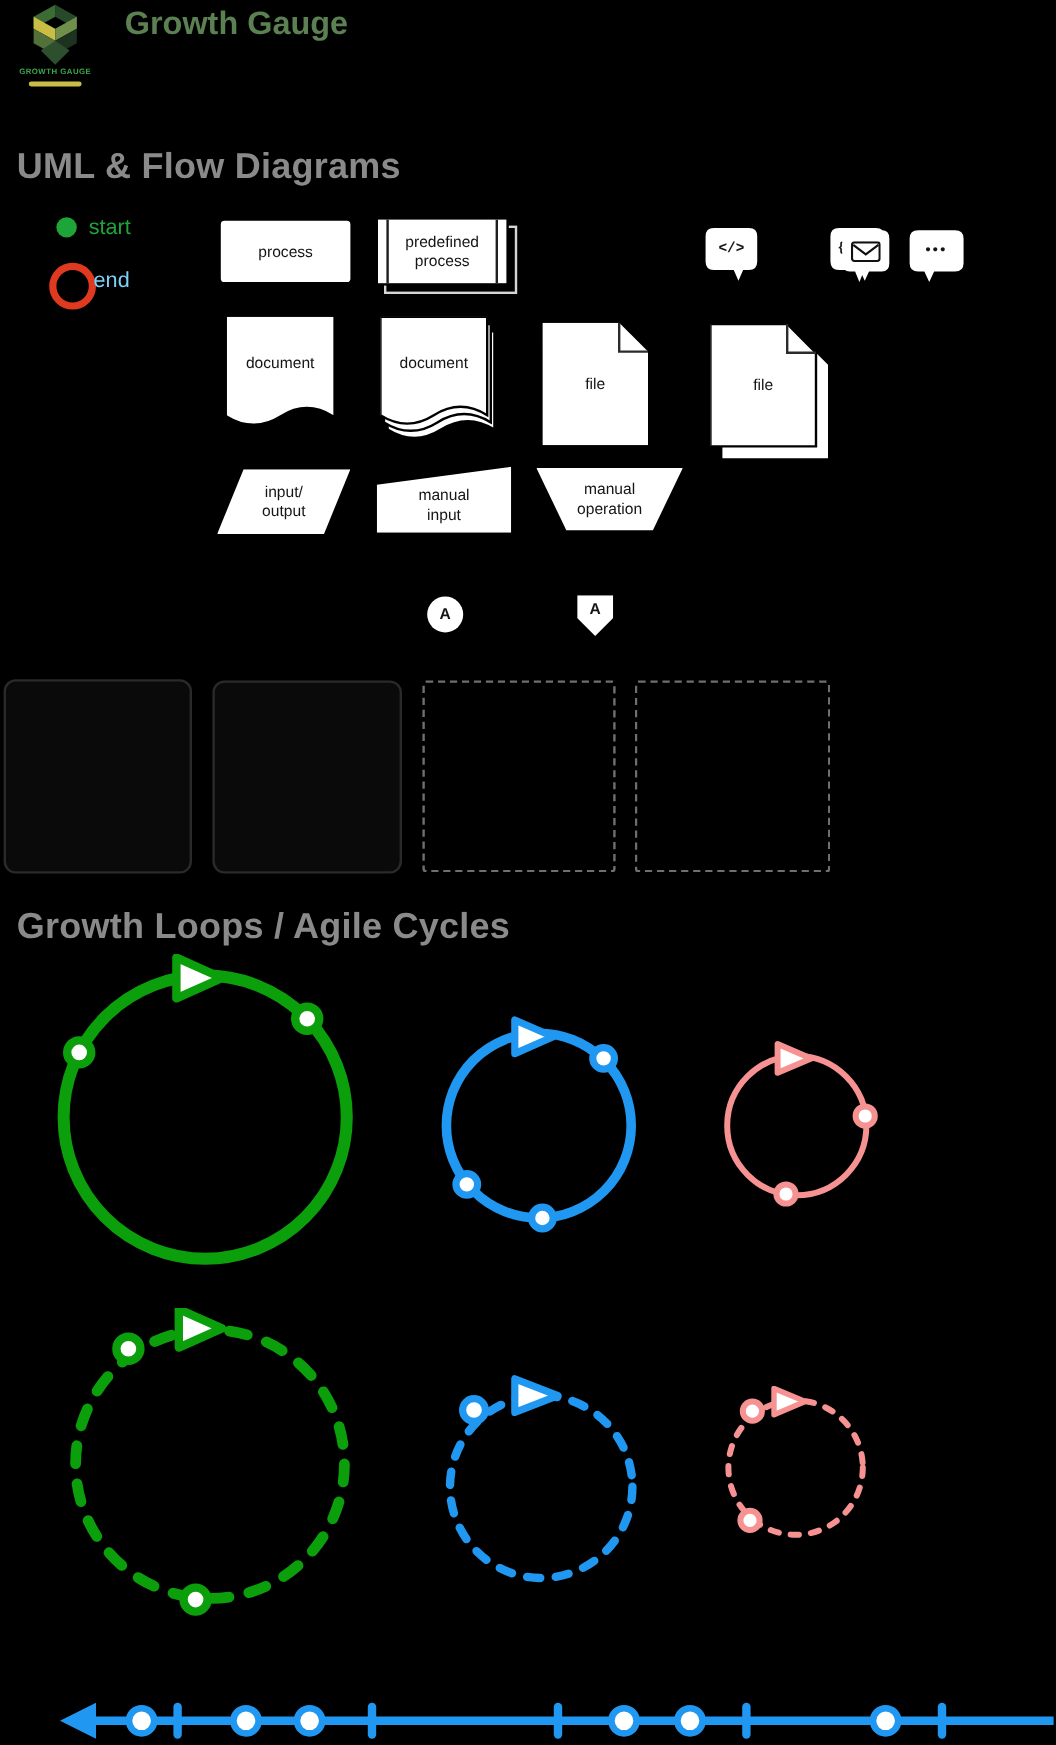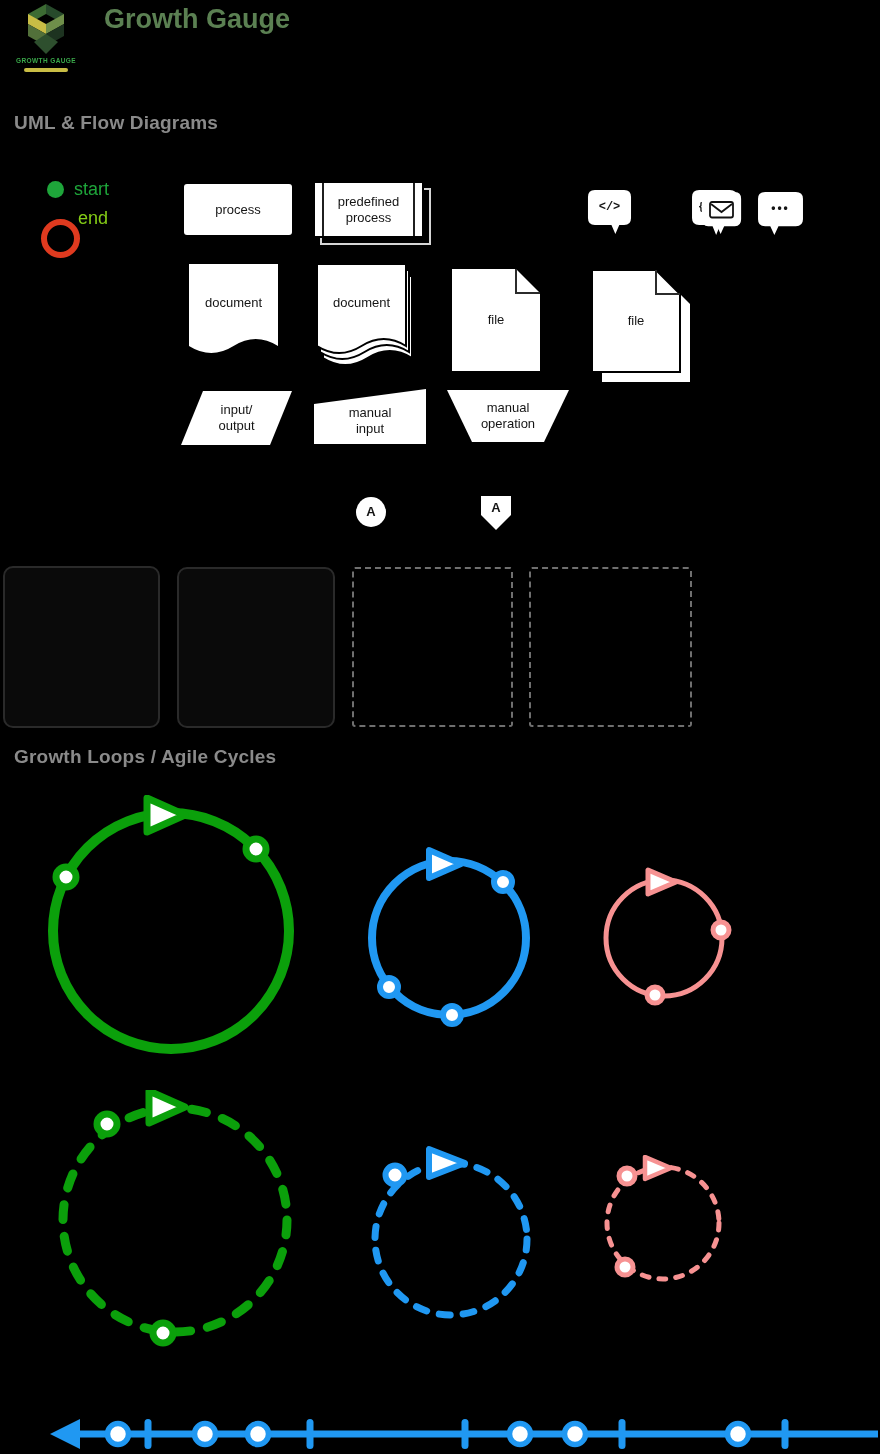--- a/index.html
+++ b/index.html
@@ -4,21 +4,21 @@
 <style>
   html,body{margin:0;padding:0;background:#000;}
   #canvas{position:relative;width:880px;height:1454px;background:#000;overflow:hidden;
           font-family:"Liberation Sans",sans-serif;}
   .abs{position:absolute;}
   .fill{position:absolute;left:0;top:0;right:0;bottom:0;}
   .whitebox{background:#fff;}
   .lbl{position:absolute;display:flex;align-items:center;justify-content:center;text-align:center;
        color:#151515;font-size:13px;line-height:1.2;white-space:pre-line;pointer-events:none;}
   .lbl.full{left:0;top:0;right:0;bottom:0;}
-  .heading{position:absolute;font-size:19px;font-weight:700;color:#8a8a8a;letter-spacing:.2px;}
+  .heading{position:absolute;font-size:30px;font-weight:700;color:#8a8a8a;letter-spacing:.2px;margin-top:10px;}
   .mono{font-family:"Liberation Mono",monospace;font-weight:700;}
   .legend-text{position:absolute;font-size:18px;line-height:17px;}
   .container-box{position:absolute;background:#0a0a0a;}
 </style>
 </head>
 <body>
 
 <div id="canvas">
 
   <svg class="abs" style="left:18px;top:2px" width="56" height="54" viewBox="0 0 56 54">
@@ -36,21 +36,21 @@
   <div class="abs" style="left:104px;top:0;font-size:27px;font-weight:700;color:#5b8052;line-height:39px;">
     <div>Growth Gauge</div>
   </div>
 
   <div class="heading" style="left:14px;top:112px;">UML &amp; Flow Diagrams</div>
 
   <div class="abs" style="left:47px;top:181px;width:17px;height:17px;border-radius:50%;background:#1ea53a;"></div>
   <div class="legend-text" style="left:74px;top:181px;color:#1ea53a;">start</div>
 
   <div class="abs" style="left:41px;top:219px;width:27px;height:27px;border-radius:50%;border:6px solid #df3a1f;background:transparent;"></div>
-  <div class="legend-text" style="left:78px;top:210px;color:#84cc16;">end</div>
+  <div class="legend-text" style="left:78px;top:225px;color:#7dd3fc;">end</div>
 
   <div class="abs" style="left:184px;top:184px;width:108px;height:51px;">
     <div class="fill whitebox" style="border-radius:3px;"></div>
     <div class="lbl full">process</div>
   </div>
 
   <div class="abs" style="left:315px;top:183px;width:107px;height:53px;border-radius:14px;">
     <div class="abs" style="left:5px;top:5px;width:107px;height:53px;border:2px solid #d6d6d6;"></div>
     <div class="fill whitebox" style="box-shadow:0 0 0 2px #000;"></div>
     <div class="abs" style="left:7px;top:0;width:2px;height:53px;background:#1f1f1f;"></div>

